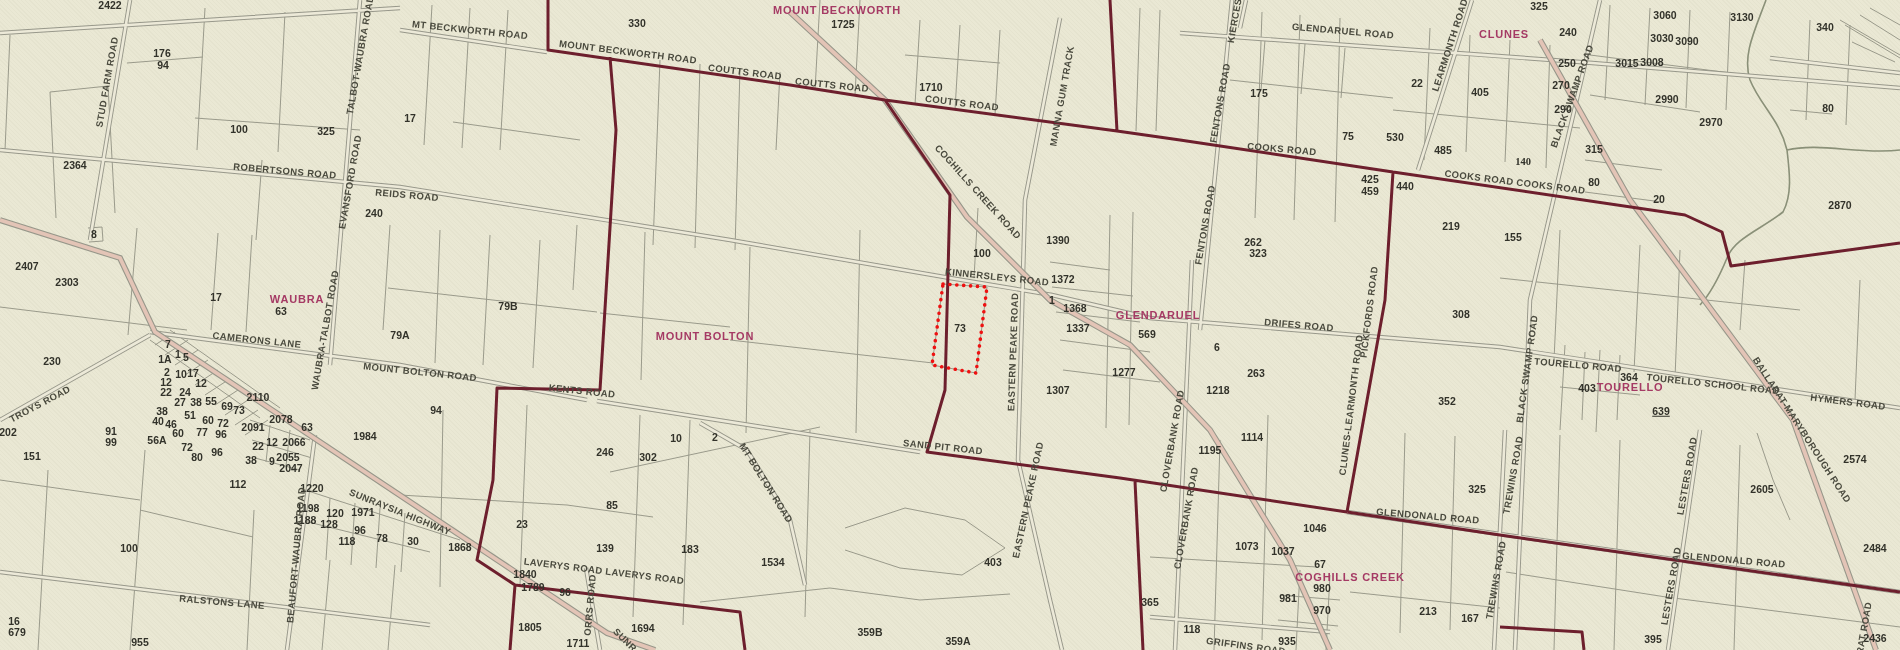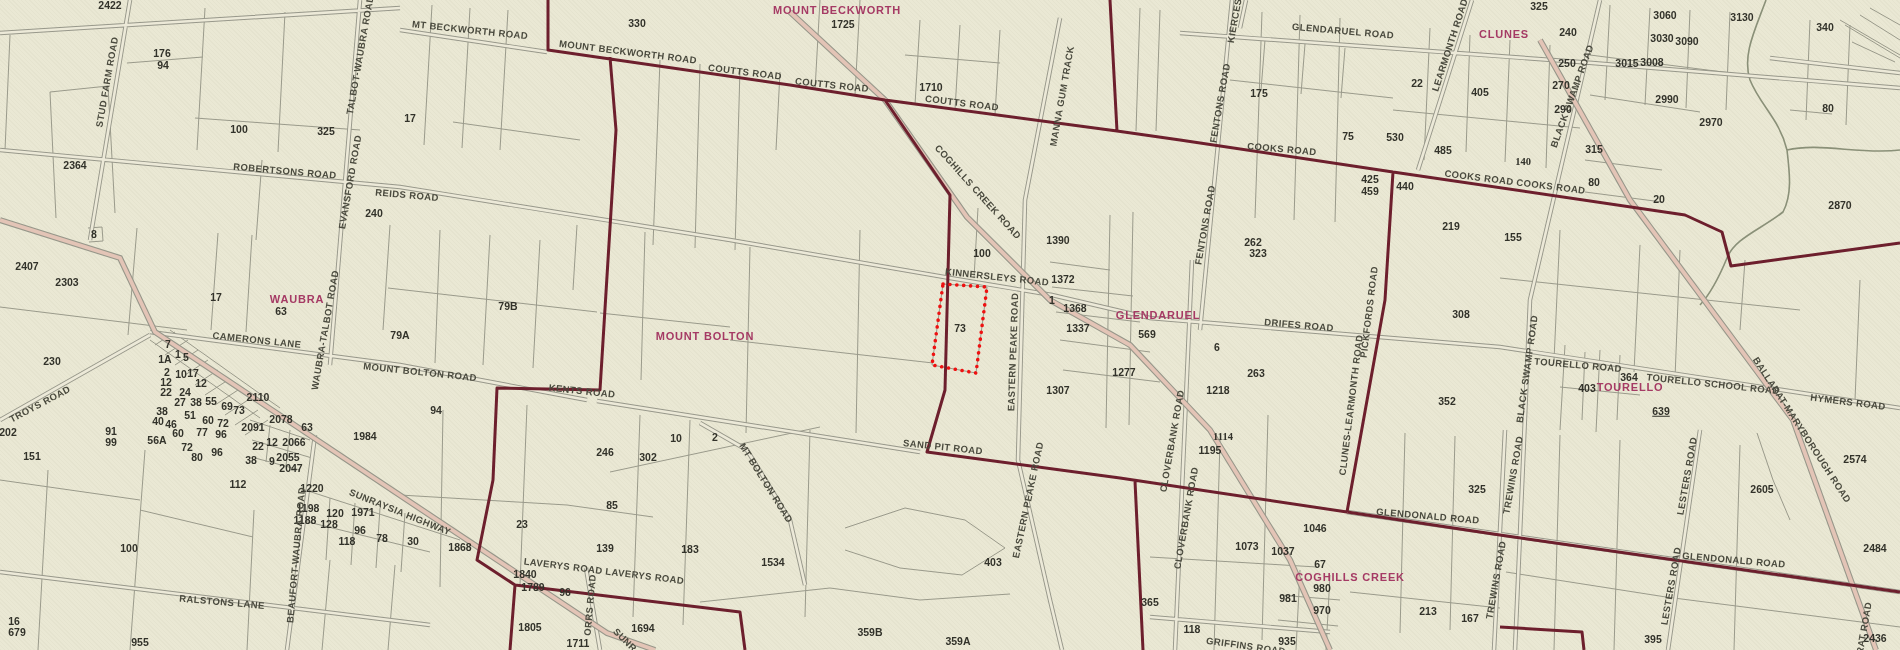--- a/index.html
+++ b/index.html
@@ -267,21 +267,21 @@
       <div class="lbl n" style="left: 773px; top: 562px; --r: 0deg;">1534</div>
       <div class="lbl n" style="left: 513px; top: 574px; margin-left: 12px; --r: 0deg;">1840</div>
       <div class="lbl n" style="left: 533px; top: 587px; --r: 0deg;">1789</div>
       <div class="lbl n" style="left: 565px; top: 592px; --r: 0deg;">96</div>
       <div class="lbl n" style="left: 530px; top: 627px; --r: 0deg;">1805</div>
       <div class="lbl n" style="left: 578px; top: 643px; --r: 0deg;">1711</div>
       <div class="lbl n" style="left: 643px; top: 628px; --r: 0deg;">1694</div>
       <div class="lbl n" style="left: 993px; top: 562px; --r: 0deg;">403</div>
       <div class="lbl n" style="left: 870px; top: 632px; --r: 0deg;">359B</div>
       <div class="lbl n" style="left: 958px; top: 641px; --r: 0deg;">359A</div>
-      <div class="lbl n" style="left: 1223px; top: 437px; font-family: Liberation Serif, serif; --r: 0deg;">1114</div>
+      <div class="lbl n" style="left: 1252px; top: 437px; --r: 0deg;">1114</div>
       <div class="lbl n" style="left: 1210px; top: 450px; --r: 0deg;">1195</div>
       <div class="lbl n" style="left: 1477px; top: 489px; --r: 0deg;">325</div>
       <div class="lbl n" style="left: 1315px; top: 528px; --r: 0deg;">1046</div>
       <div class="lbl n" style="left: 1247px; top: 546px; --r: 0deg;">1073</div>
       <div class="lbl n" style="left: 1283px; top: 551px; --r: 0deg;">1037</div>
       <div class="lbl n" style="left: 1320px; top: 564px; --r: 0deg;">67</div>
       <div class="lbl n" style="left: 1322px; top: 588px; --r: 0deg;">980</div>
       <div class="lbl n" style="left: 1150px; top: 602px; --r: 0deg;">365</div>
       <div class="lbl n" style="left: 1288px; top: 598px; --r: 0deg;">981</div>
       <div class="lbl n" style="left: 1322px; top: 610px; --r: 0deg;">970</div>

